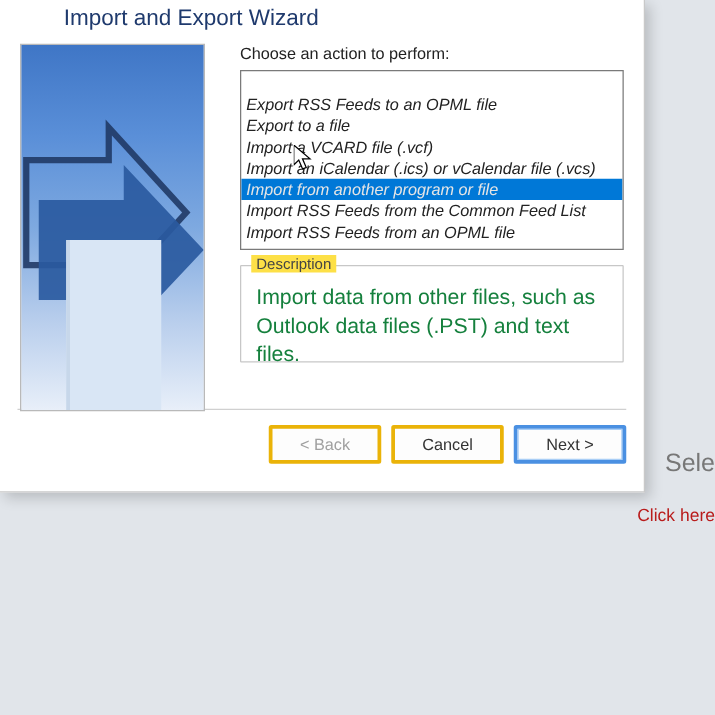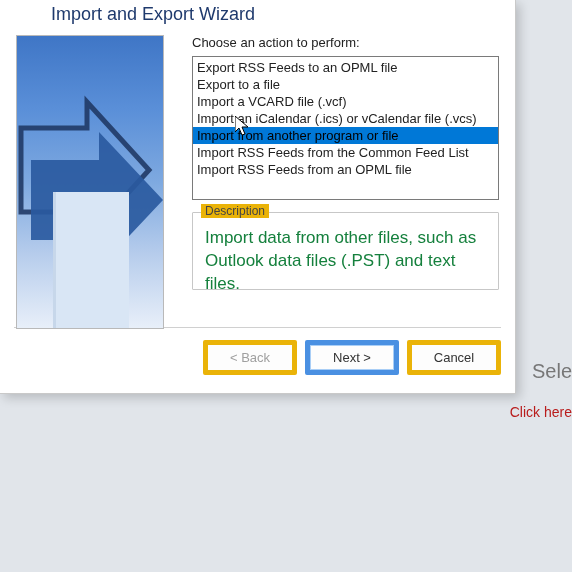--- a/index.html
+++ b/index.html
@@ -68,49 +68,50 @@
     margin: 0 0 6px 0;
     font-size: 13px;
   }
 
   .listbox {
     border: 1px solid #7a7a7a;
     height: 144px;
     box-sizing: border-box;
     background: #ffffff;
     overflow: hidden;
-    padding: 2px 0;
+    padding: 18px 0;
+    font-style: italic;
   }
   .listbox .option {
     padding: 0 4px;
     line-height: 17px;
     font-size: 13px;
     white-space: nowrap;
     cursor: default;
   }
   .listbox .option.selected {
     background: #0078d7;
-    color: #000000;
+    color: #e5e5e5;
   }
 
   
   .groupbox {
     margin-top: 12px;
     border: 1px solid #c7c7c7;
     border-radius: 1px;
     position: relative;
     padding: 14px 12px 12px 12px;
     height: 78px;
     box-sizing: border-box;
   }
   .groupbox .legend {
     position: absolute;
     top: -9px;
     left: 8px;
-    background: #eab308;
+    background: #fde047;
     padding: 0 4px;
     font-size: 12px;
     color: #444;
   }
   .groupbox .desc-text {
     font-size: 17px;
     line-height: 1.35;
     color: #15803d;
   }
 
@@ -123,21 +124,21 @@
 
   .button-row {
     display: flex;
     justify-content: flex-end;
     gap: 8px;
     padding: 12px 14px 0 0;
   }
   .btn {
     width: 84px;
     height: 25px;
-    border: 5px solid #eab308;
+    border: 3px solid #eab308;
     border-radius: 2px;
     background: #fdfdfd;
     font-size: 13px;
     color: #333;
     cursor: pointer;
     display: flex;
     align-items: center;
     justify-content: center;
   }
   .btn.disabled { color:#a0a0a0; cursor:default; }
@@ -210,21 +211,21 @@
         <span class="legend">Description</span>
         <div class="desc-text">Import data from other files, such as Outlook data files (.PST) and text files.</div>
       </div>
     </div>
   </div>
 
   <hr class="sep">
 
   <div class="button-row">
     <div class="btn disabled">&lt; Back</div>
+    <div class="btn">Cancel</div>
     <div class="btn default">Next &gt;</div>
-    <div class="btn">Cancel</div>
   </div>
 
   <svg class="cursor" width="18" height="22" viewBox="0 0 18 22">
     <polygon points="0,0 0,16 4,12 7,19 10,18 7,11 13,11" fill="#ffffff" stroke="#000000" stroke-width="1"></polygon>
   </svg>
 
 </div>
 
 </body></html>

